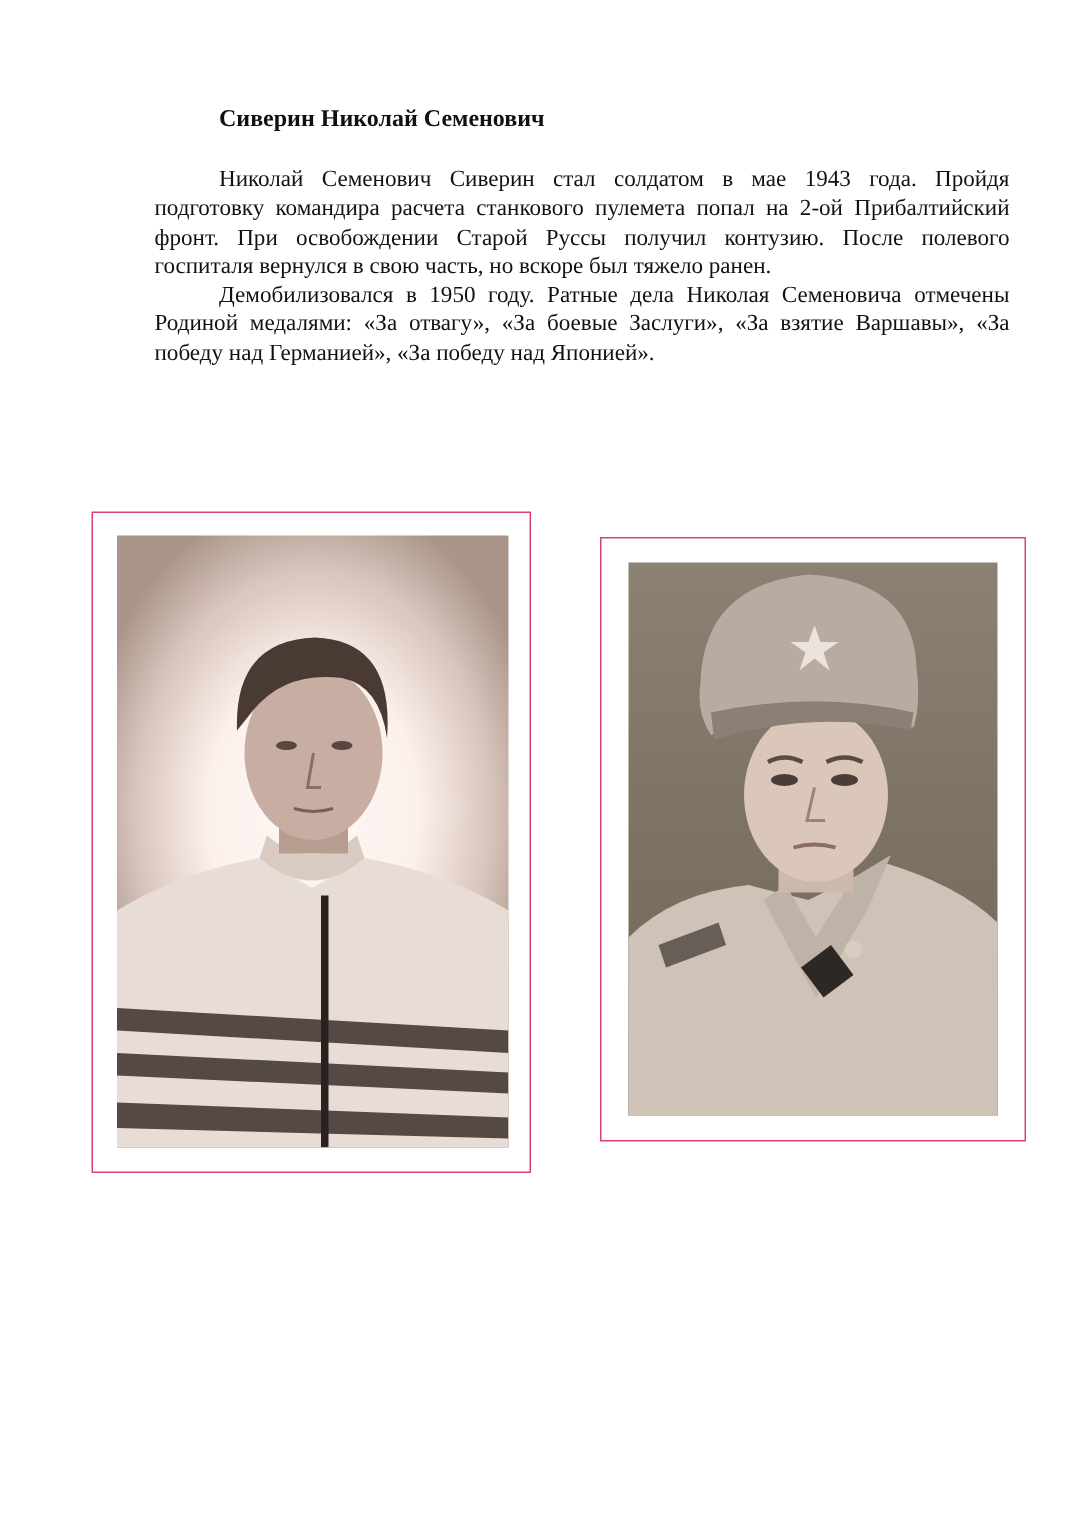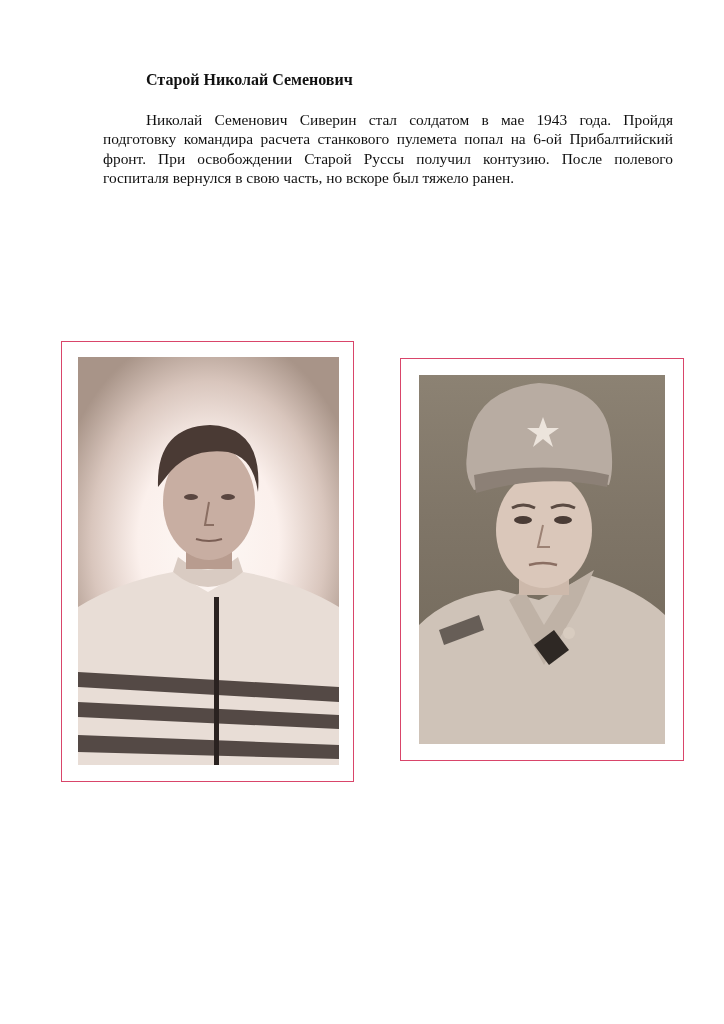--- a/index.html
+++ b/index.html
@@ -28,24 +28,25 @@
   }
   .photo-right {
     left: 18px; top: 16px; width: 246px; height: 369px;
     background: linear-gradient(180deg, #8c8273 0%, #7f7567 40%, #6e6557 100%);
   }
   .photo svg { position: absolute; left: 0; top: 0; width: 100%; height: 100%; }
 </style>
 </head>
 <body>
 
-<div class="title">Старой Николай Семенович</div>
+<div class="title">Сиверин Николай Семенович</div>
 
 <div class="body-text">
-  <p>Николай Семенович Сиверин стал солдатом в мае 1943 года. Пройдя подготовку командира расчета станкового пулемета попал на 6-ой Прибалтийский фронт. При освобождении Старой Руссы получил контузию. После полевого госпиталя вернулся в свою часть, но вскоре был тяжело ранен.</p>
+  <p>Николай Семенович Сиверин стал солдатом в мае 1943 года. Пройдя подготовку командира расчета станкового пулемета попал на 2-ой Прибалтийский фронт. При освобождении Старой Руссы получил контузию. После полевого госпиталя вернулся в свою часть, но вскоре был тяжело ранен.</p>
+  <p>Демобилизовался в 1950 году. Ратные дела Николая Семеновича отмечены Родиной медалями: «За отвагу», «За боевые Заслуги», «За взятие Варшавы», «За победу над Германией», «За победу над Японией».</p>
 </div>
 
 <div class="frame frame-left">
   <div class="photo photo-left" title="Portrait of older man in striped knitted zip sweater">
     <svg viewBox="0 0 261 408" preserveAspectRatio="none">
 
       <path d="M0 250 Q40 225 95 215 L130 235 L165 215 Q220 225 261 250 L261 408 L0 408 Z" fill="#e8ddd6"></path>
 
       <path d="M0 315 L261 330 L261 345 L0 330 Z" fill="#3a2f2c" opacity="0.85"></path>
       <path d="M0 345 L261 358 L261 372 L0 360 Z" fill="#3a2f2c" opacity="0.85"></path>

